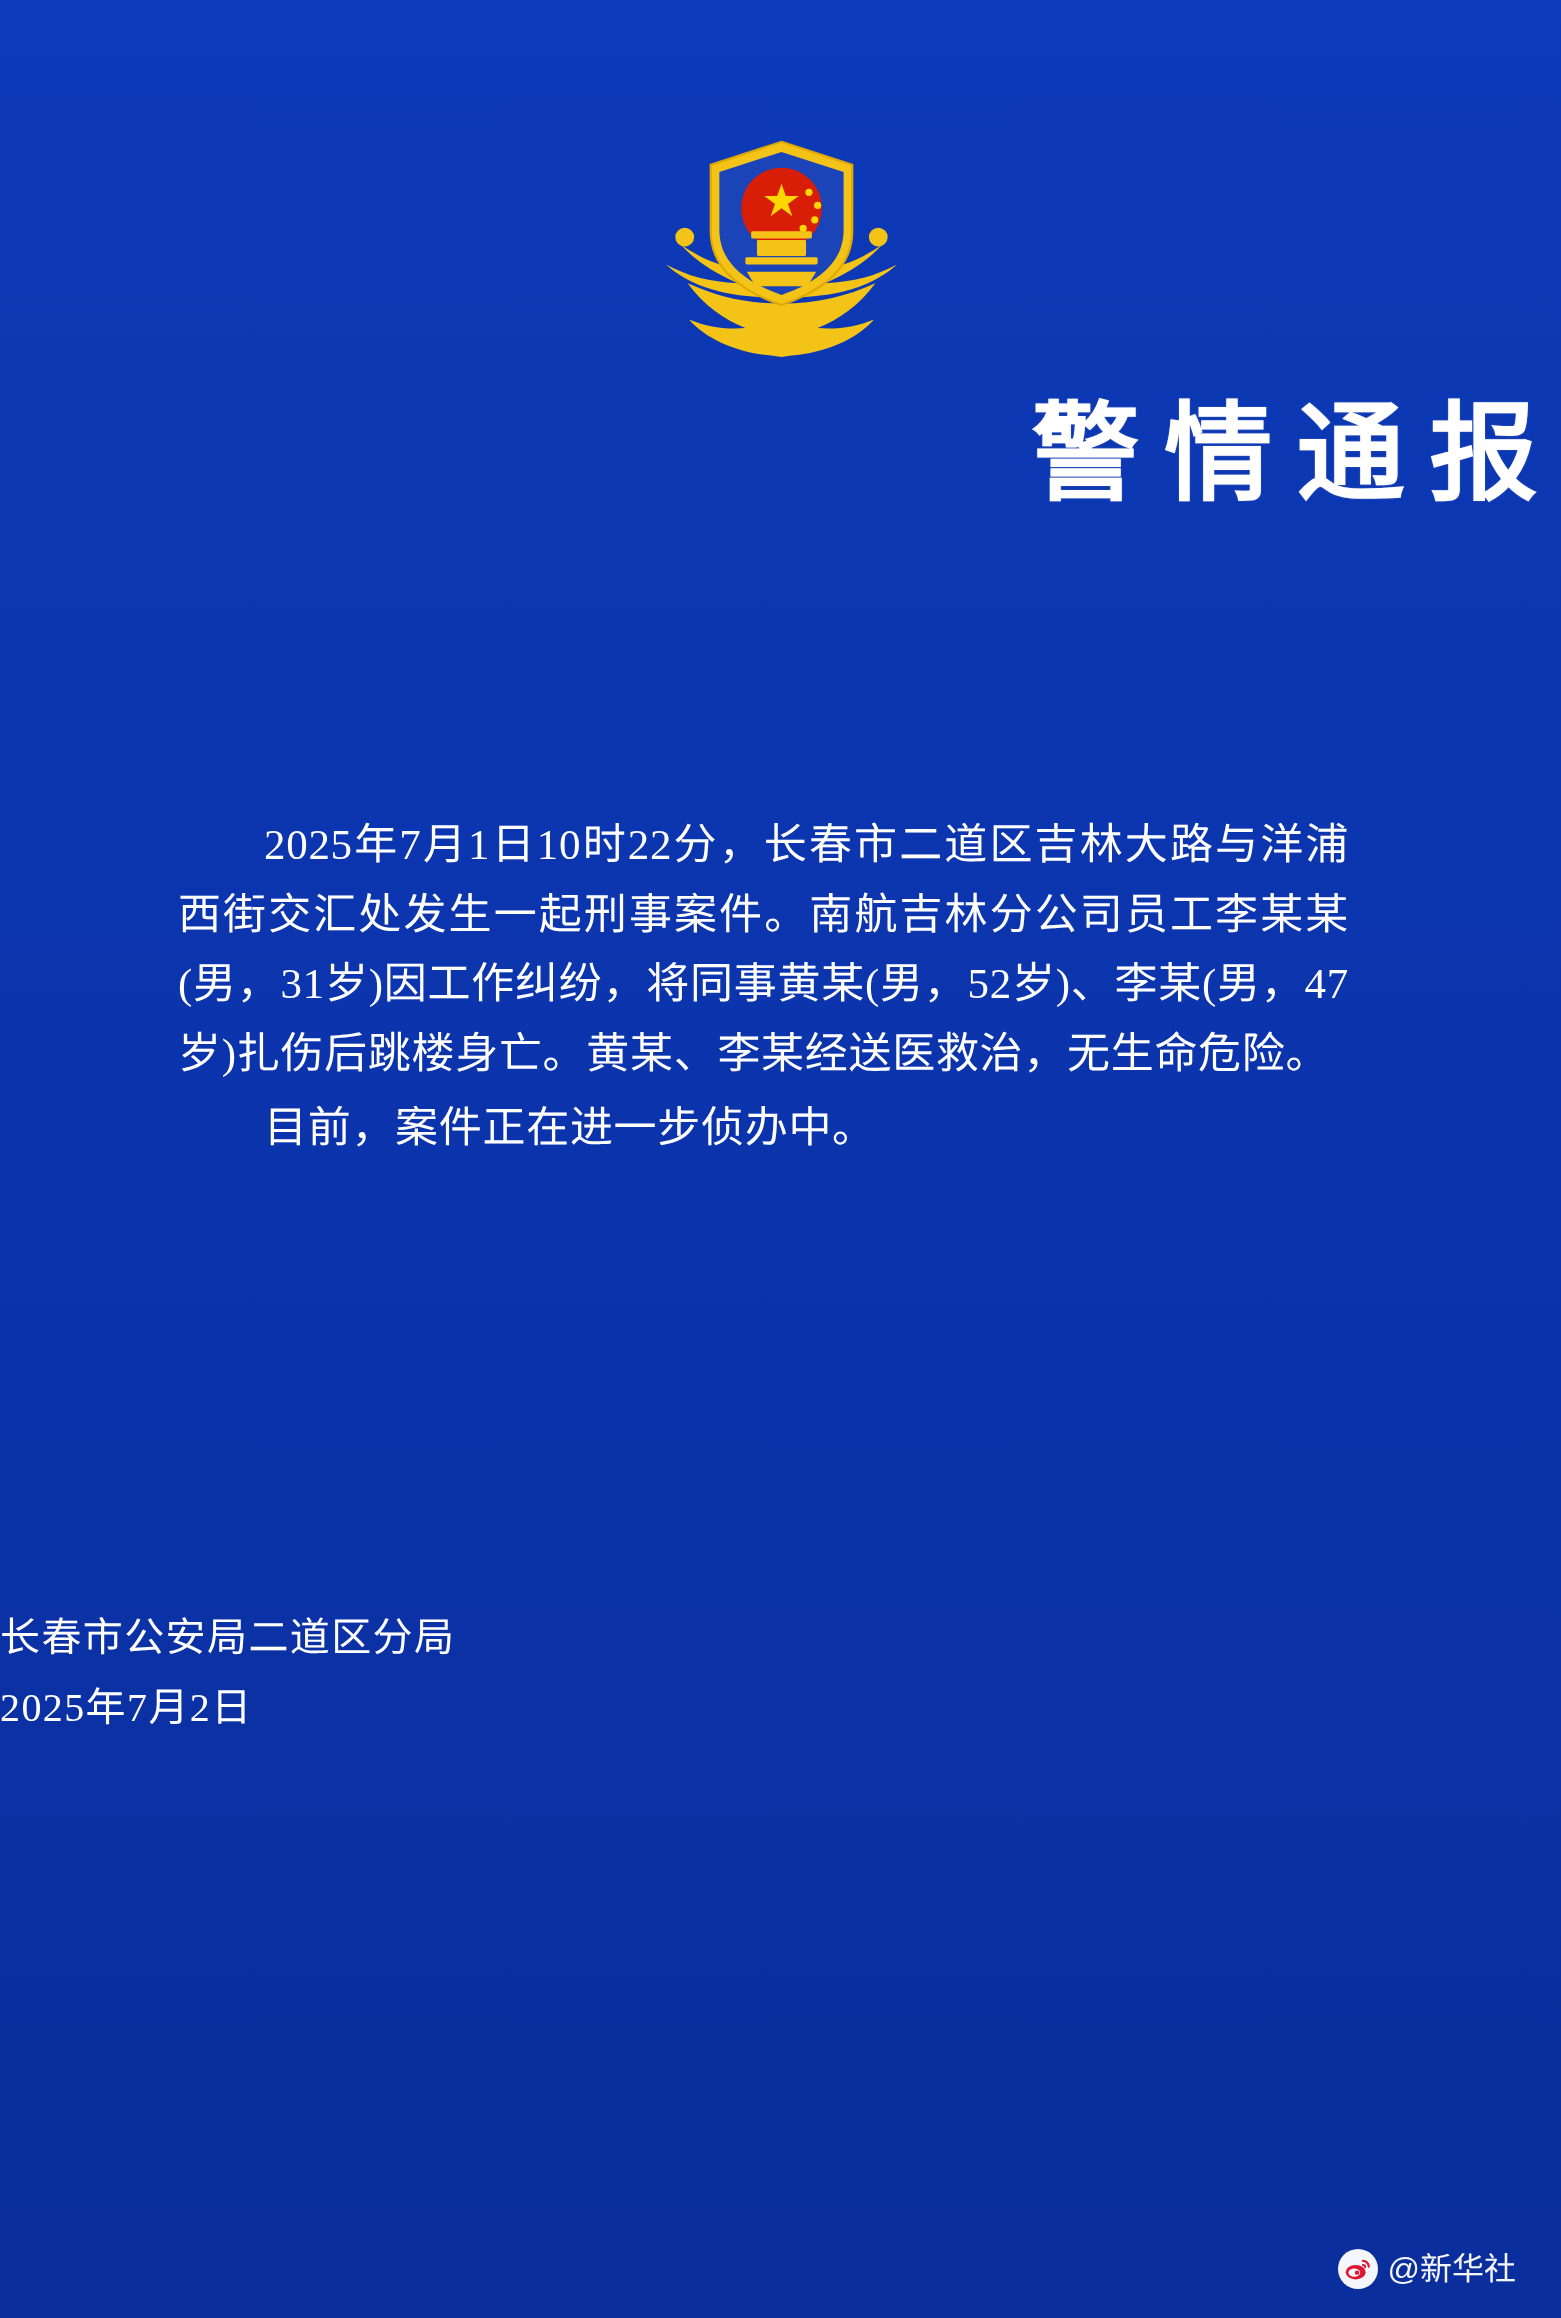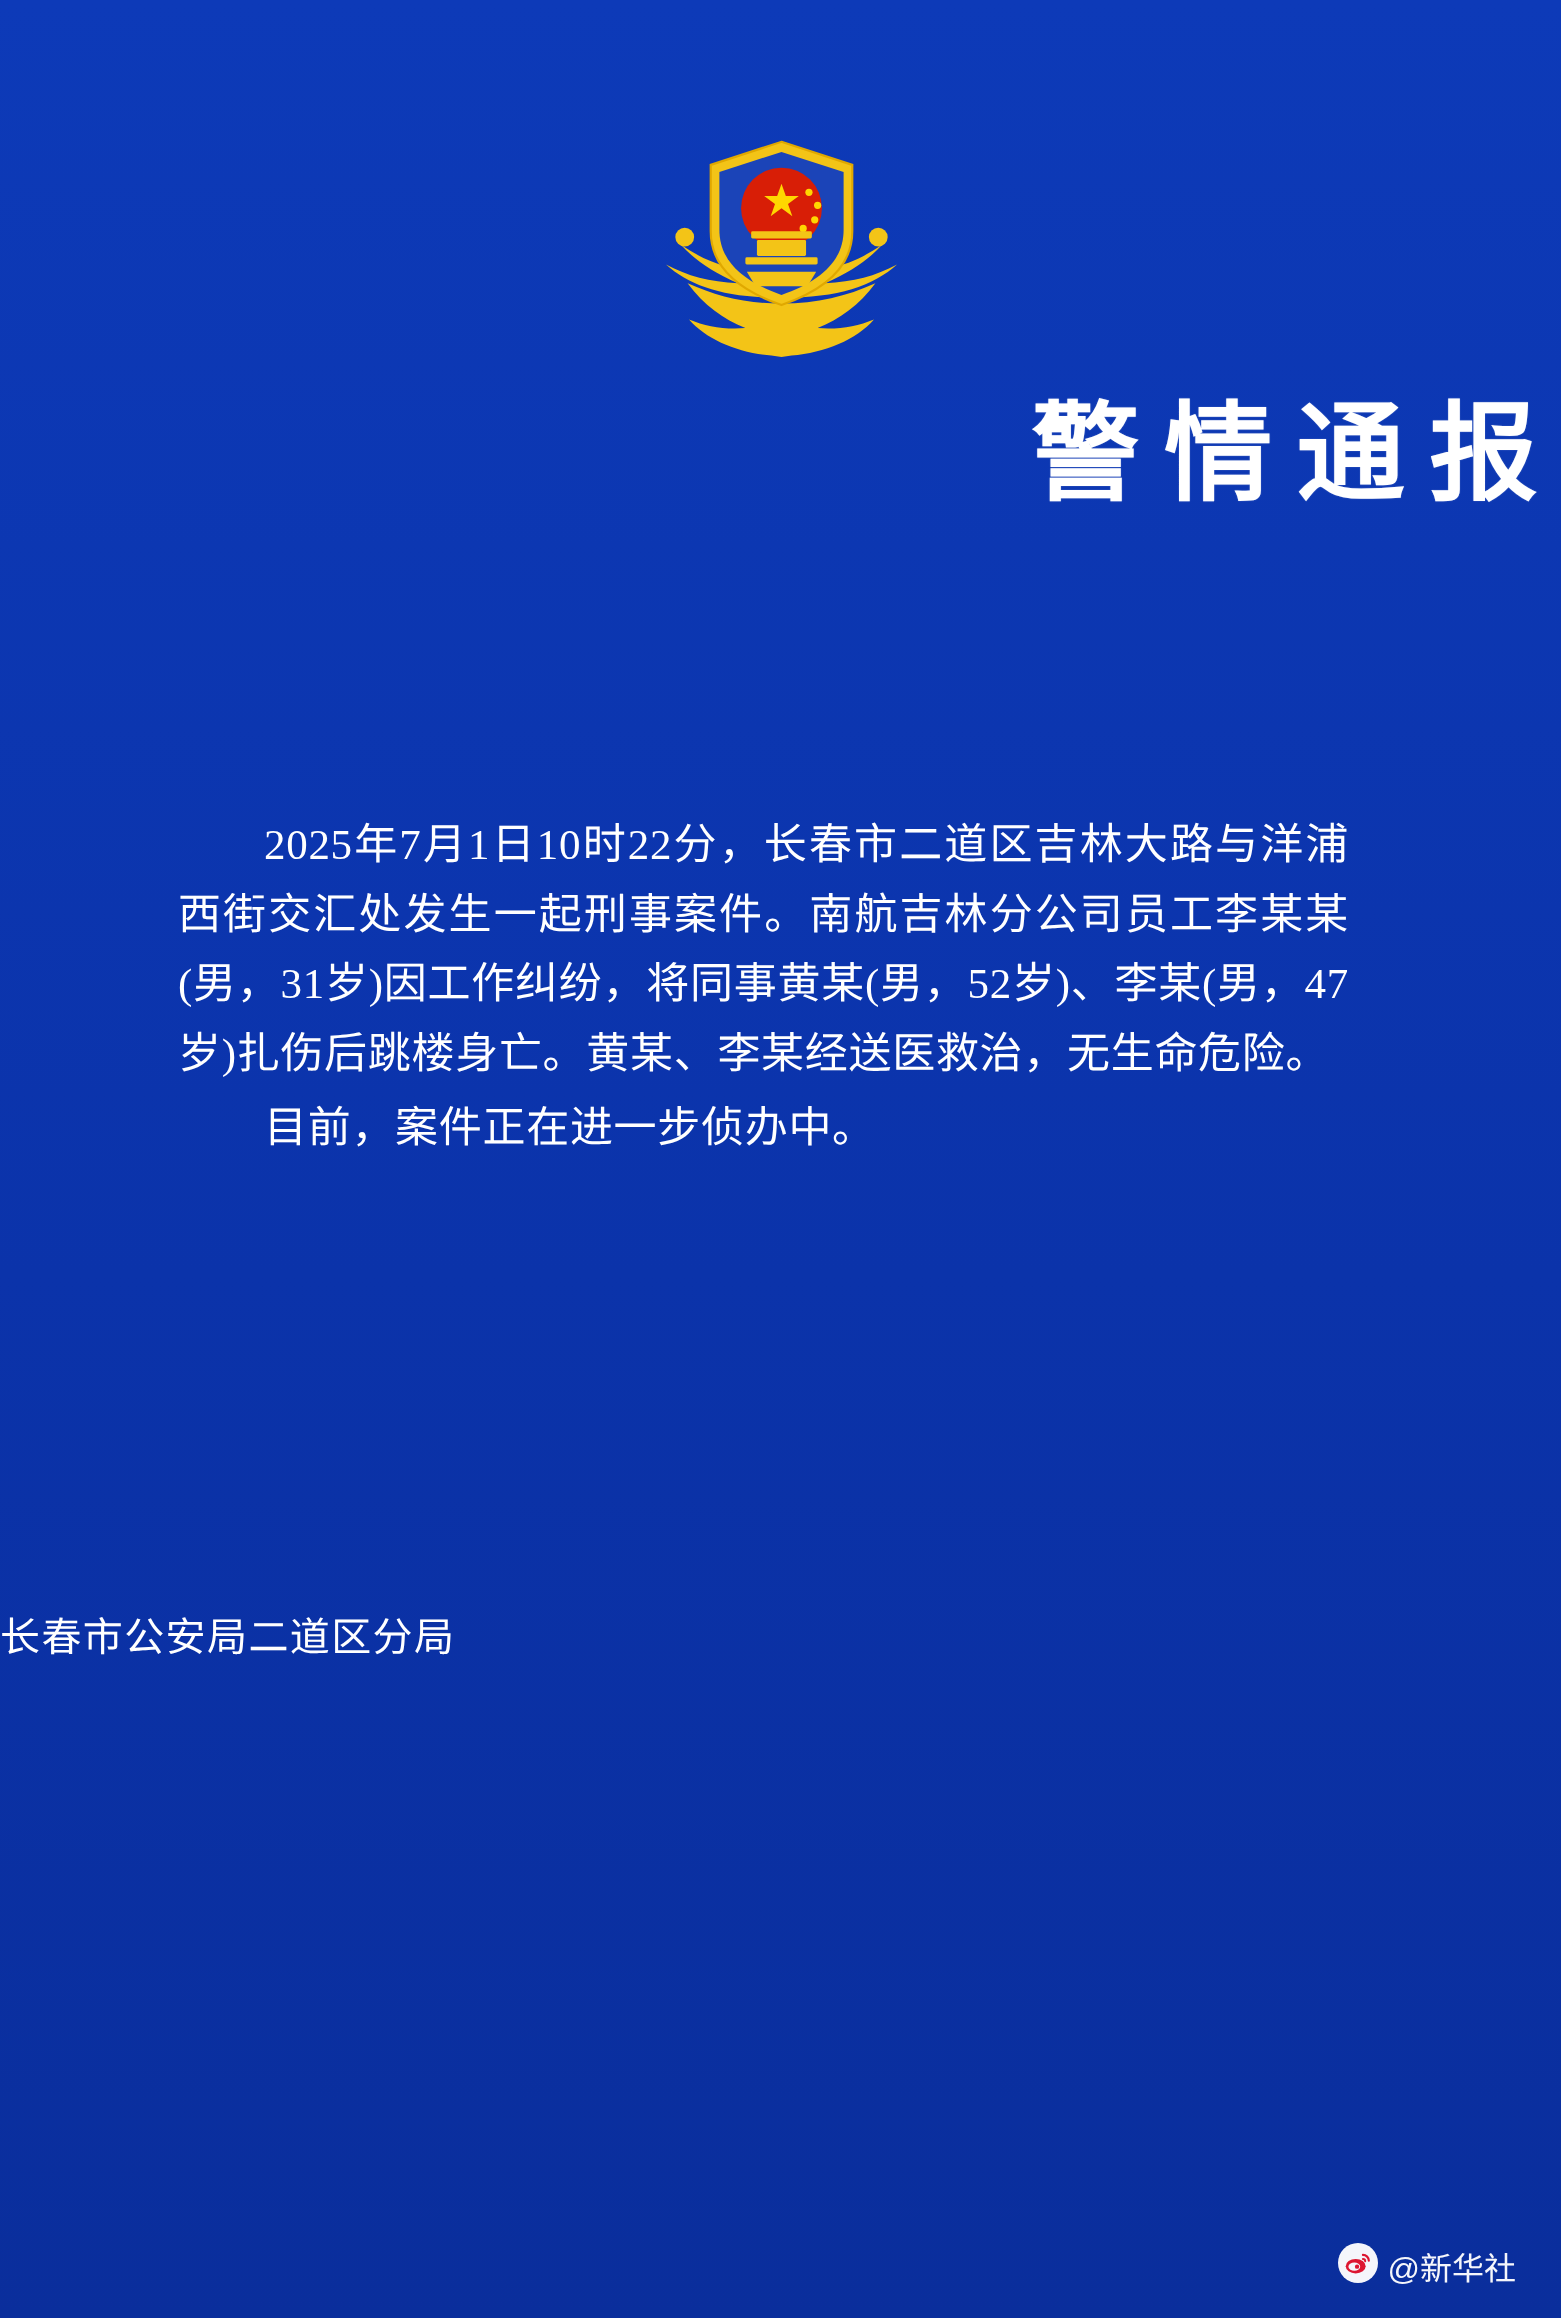--- a/index.html
+++ b/index.html
@@ -83,21 +83,21 @@
     letter-spacing: 1.4px;
   }
   .signature .org { margin-bottom: 4.3px; }
 
   
   .watermark {
     position: absolute;
     right: 46px;
     bottom: 30px;
     display: flex;
-    align-items: flex-start;
+    align-items: flex-end;
     gap: 10px;
     font-size: 32px;
     font-family: "Liberation Sans", sans-serif;
     color: #ffffff;
     opacity: 0.96;
   }
   .weibo-badge {
     width: 40px;
     height: 40px;
     border-radius: 50%;
@@ -153,20 +153,21 @@
 
   <div class="title">警情通报</div>
 
   <div class="body-text">
     <p>2025年7月1日10时22分，长春市二道区吉林大路与洋浦西街交汇处发生一起刑事案件。南航吉林分公司员工李某某(男，31岁)因工作纠纷，将同事黄某(男，52岁)、李某(男，47岁)扎伤后跳楼身亡。黄某、李某经送医救治，无生命危险。</p>
     <p>目前，案件正在进一步侦办中。</p>
   </div>
 
   <div class="signature">
     <div class="org">长春市公安局二道区分局</div>
+    <div class="date">2025年7月2日</div>
   </div>
 
   <div class="watermark">
     <span class="weibo-badge">
       <svg viewBox="0 0 32 32" width="29" height="29" aria-hidden="true">
         <ellipse cx="14" cy="19" rx="11" ry="8" fill="#e6162d"></ellipse>
         <ellipse cx="12.5" cy="19.5" rx="6.5" ry="4.6" fill="#ffffff"></ellipse>
         <circle cx="15.5" cy="19.5" r="2.4" fill="#e6162d"></circle>
         <path d="M22 6.5c3.6 0 6.5 2.9 6.5 6.5" fill="none" stroke="#e6162d" stroke-width="2.4" stroke-linecap="round"></path>
         <path d="M22 11c1.4 0 2.5 1.1 2.5 2.5" fill="none" stroke="#e6162d" stroke-width="2.2" stroke-linecap="round"></path>

